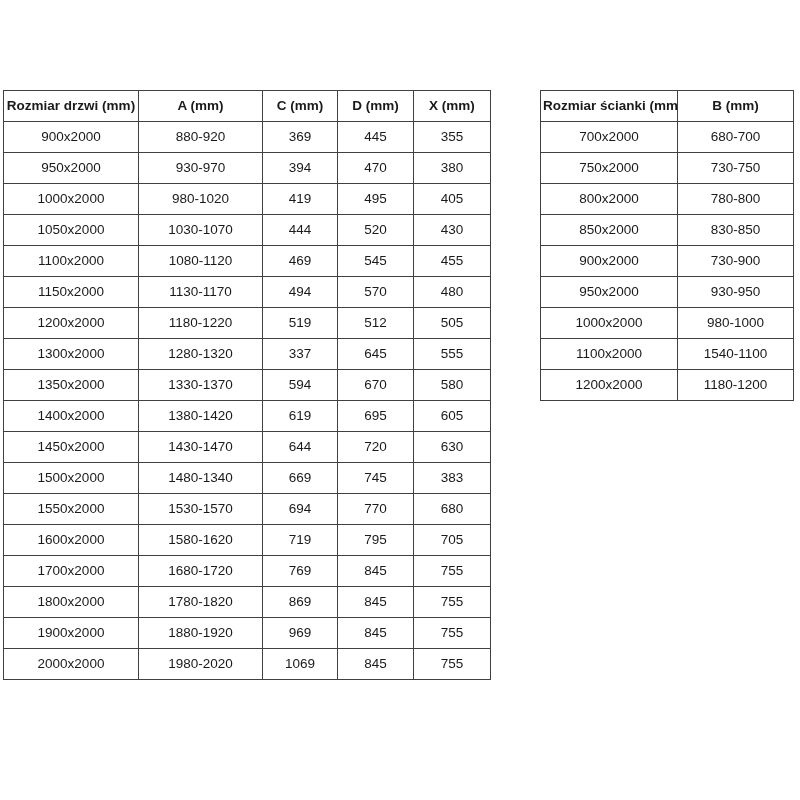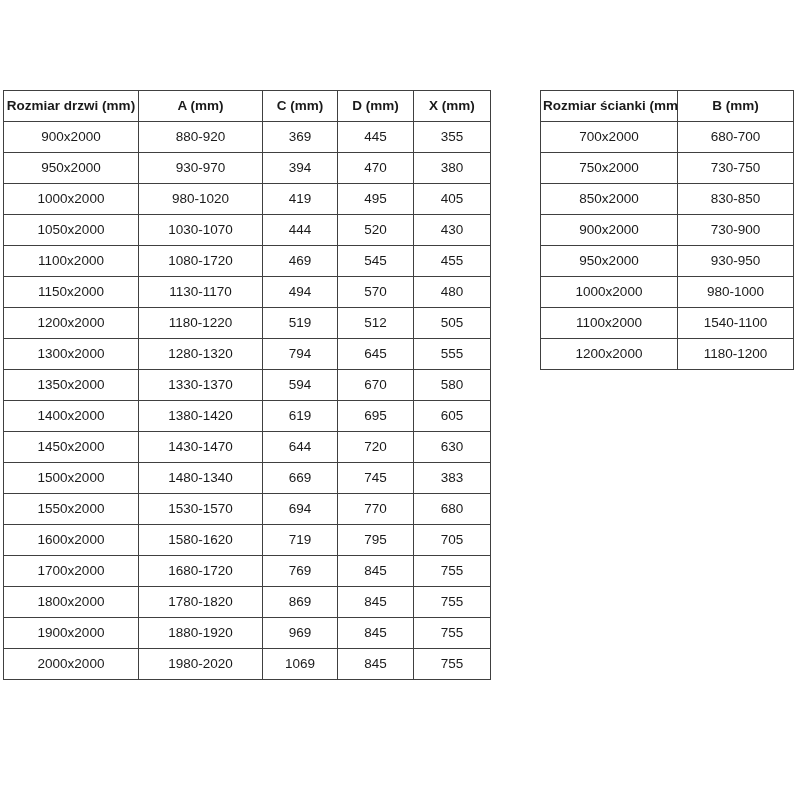--- a/index.html
+++ b/index.html
@@ -98,21 +98,21 @@
         </tr>
         <tr>
           <td>1050x2000</td>
           <td>1030-1070</td>
           <td>444</td>
           <td>520</td>
           <td>430</td>
         </tr>
         <tr>
           <td>1100x2000</td>
-          <td>1080-1720</td>
+          <td>1080-1120</td>
           <td>469</td>
           <td>545</td>
           <td>455</td>
         </tr>
         <tr>
           <td>1150x2000</td>
           <td>1130-1170</td>
           <td>494</td>
           <td>570</td>
           <td>480</td>
@@ -120,21 +120,21 @@
         <tr>
           <td>1200x2000</td>
           <td>1180-1220</td>
           <td>519</td>
           <td>512</td>
           <td>505</td>
         </tr>
         <tr>
           <td>1300x2000</td>
           <td>1280-1320</td>
-          <td>794</td>
+          <td>337</td>
           <td>645</td>
           <td>555</td>
         </tr>
         <tr>
           <td>1350x2000</td>
           <td>1330-1370</td>
           <td>594</td>
           <td>670</td>
           <td>580</td>
         </tr>
@@ -218,20 +218,24 @@
     <tbody>
         <tr>
           <td>700x2000</td>
           <td>680-700</td>
         </tr>
         <tr>
           <td>750x2000</td>
           <td>730-750</td>
         </tr>
         <tr>
+          <td>800x2000</td>
+          <td>780-800</td>
+        </tr>
+        <tr>
           <td>850x2000</td>
           <td>830-850</td>
         </tr>
         <tr>
           <td>900x2000</td>
           <td>730-900</td>
         </tr>
         <tr>
           <td>950x2000</td>
           <td>930-950</td>

